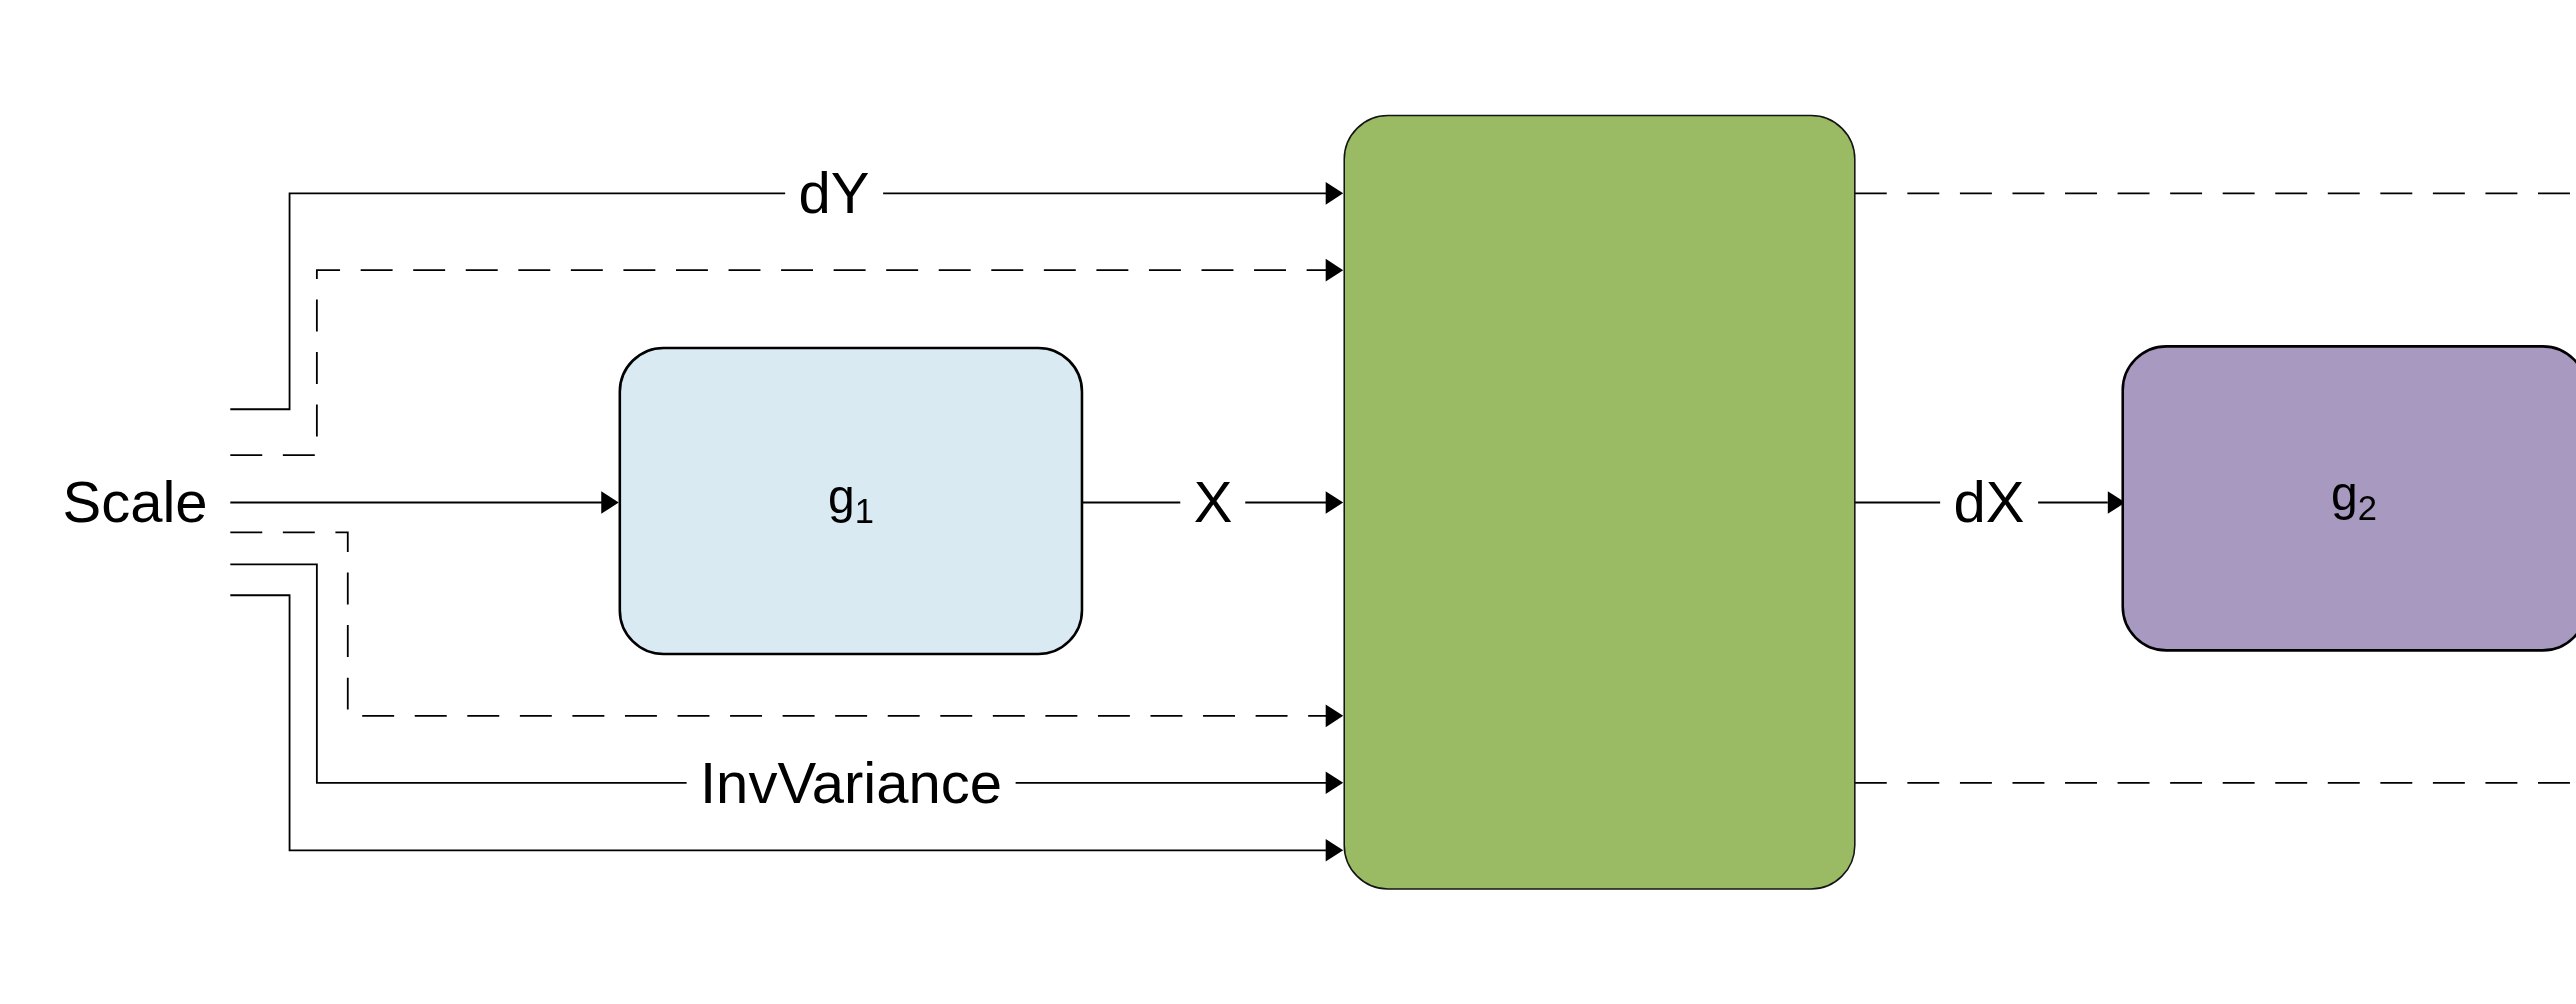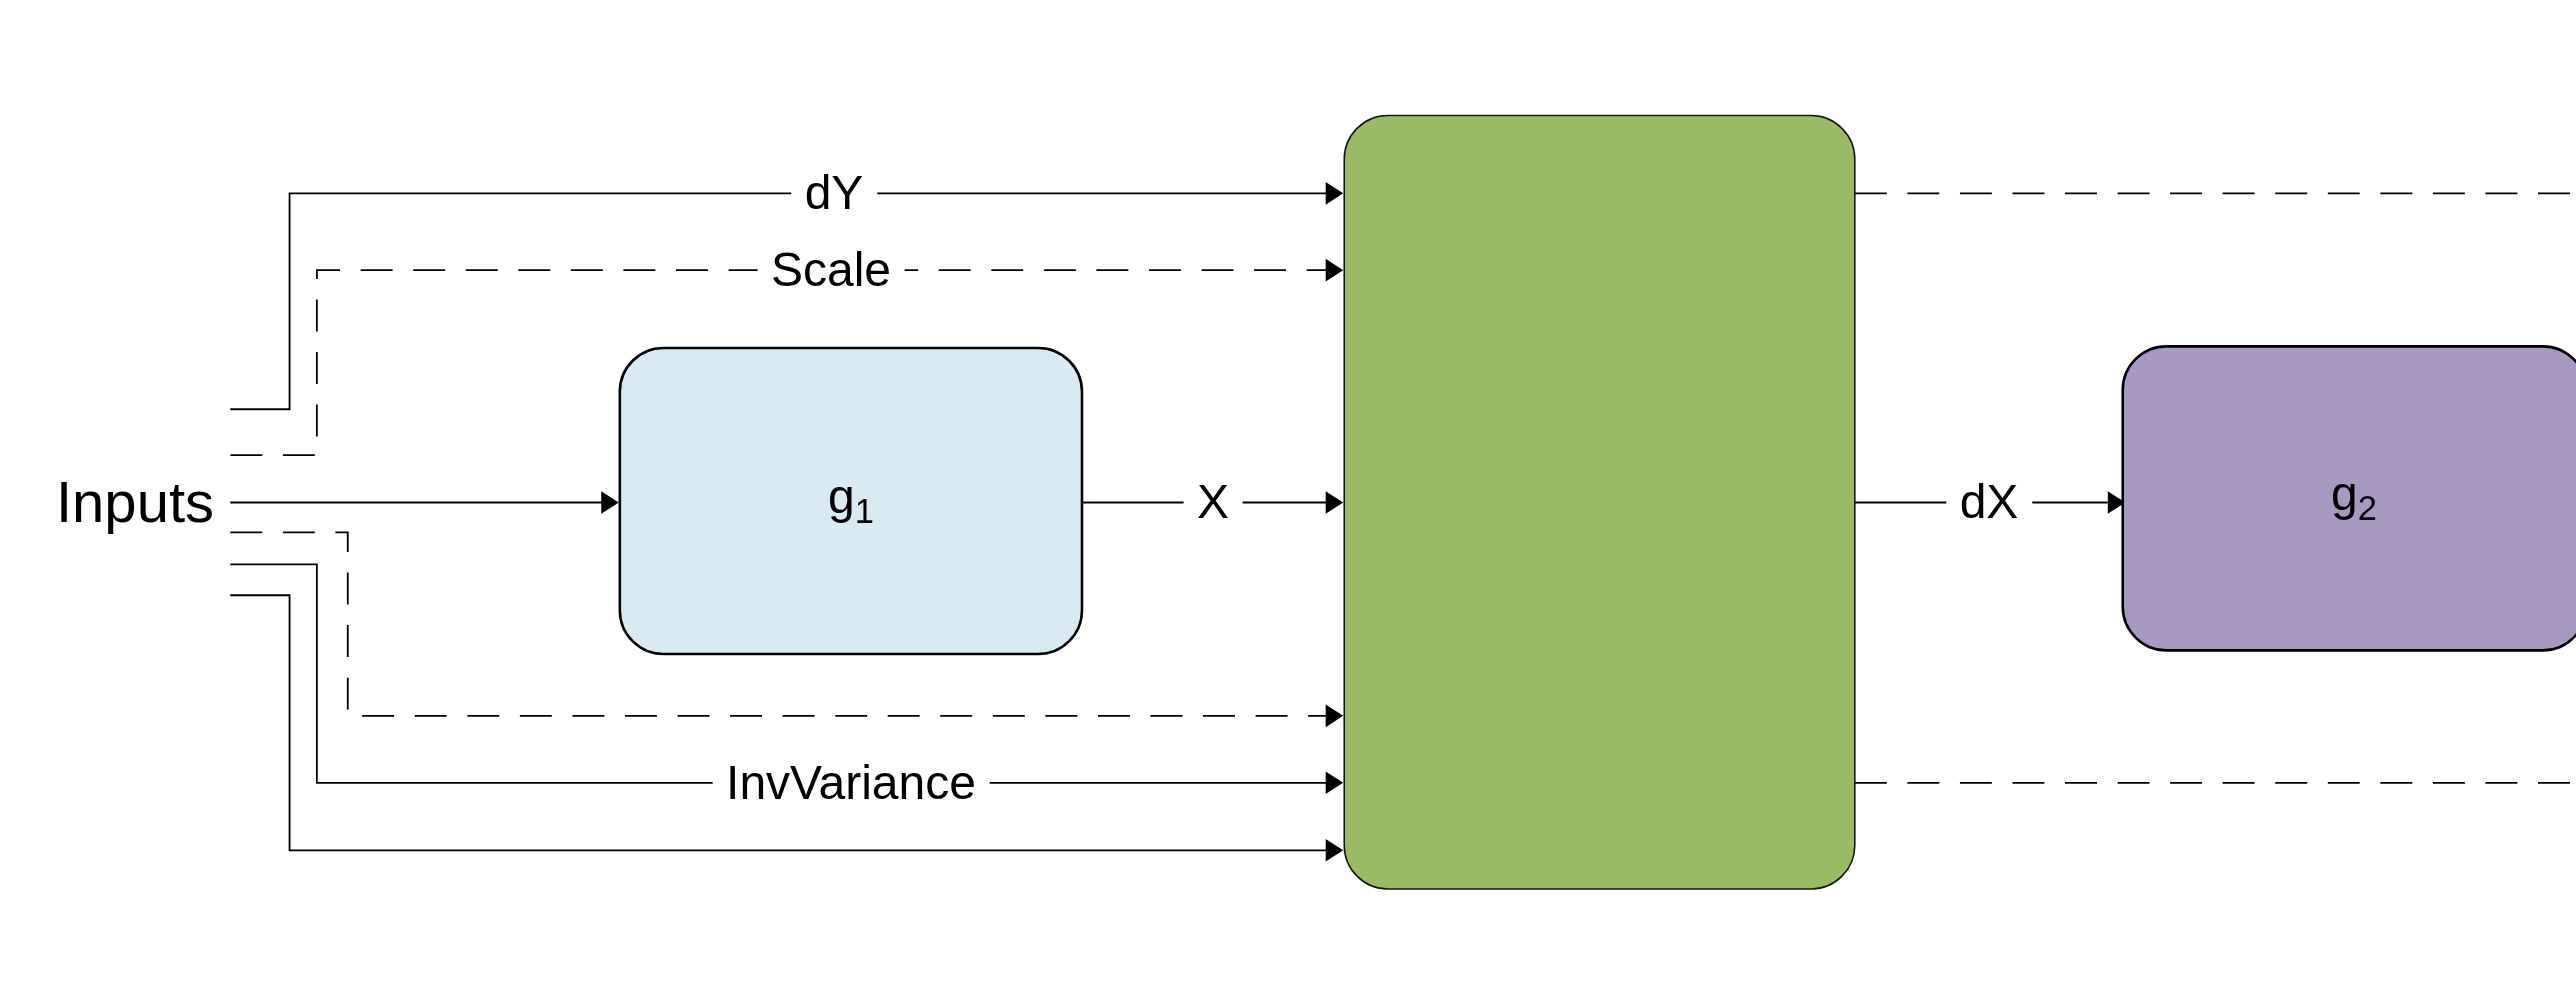--- a/index.html
+++ b/index.html
@@ -16,21 +16,21 @@
   .edge {
     fill: none;
     stroke: #000000;
     stroke-width: 3.5;
   }
   .edge.dashed { stroke-dasharray: 62 40; }
   .arrowhead { stroke: none; }
   .edge-label {
     position: absolute;
     transform: translate(-50%, -50%);
-    font-size: 48px;
+    font-size: 58px;
     line-height: 1.05;
     background: #ffffff;
     padding: 0 13.4px;
     white-space: nowrap;
   }
   .source-label {
     position: absolute;
     transform: translate(-50%, -50%);
     font-size: 58px;
     line-height: 1.05;
@@ -77,24 +77,23 @@
     <polygon class="arrowhead" points="5706,375 5672,353 5672,397" fill="#000000"></polygon>
     <polygon class="arrowhead" points="4125,975 4091,953 4091,997" fill="#000000"></polygon>
     <polygon class="arrowhead" points="5713,1519 5679,1497 5679,1541" fill="#000000"></polygon>
     <polygon class="arrowhead" points="5701,975 5667,953 5667,997" fill="#000000"></polygon>
 
     <rect x="1203" y="675" width="897" height="594" rx="85" stroke-width="5" fill="#daeaf2" stroke="#000000"></rect>
     <rect x="2609" y="224" width="991" height="1501" rx="85" stroke-width="3" fill="#9abb63" stroke="#141414"></rect>
     <rect x="4120" y="672" width="900" height="590" rx="85" stroke-width="5" fill="#a899c1" stroke="#000000"></rect>
   </svg>
 
-  <div class="source-label" style="left:135px; top:502px;">Inputs</div>
+  <div class="source-label" style="left:135px; top:502px;">Scale</div>
 
   <div class="edge-label" style="left:834px; top:193px;">dY</div>
-  <div class="edge-label" style="left:831px; top:270px;">Scale</div>
   <div class="edge-label" style="left:1213px; top:502px;">X</div>
   <div class="edge-label" style="left:851px; top:783px;text-align:center;">InvVariance</div>
   <div class="edge-label" style="left:1989px; top:502px;">dX</div>
 
   <div class="node-label" style="left:851px; top:501px;"><span>g</span><span class="sub">1</span></div>
 
 
   <div class="node-label" style="left:2354px; top:498px;"><span>g</span><span class="sub">2</span></div>
 
 </div>

